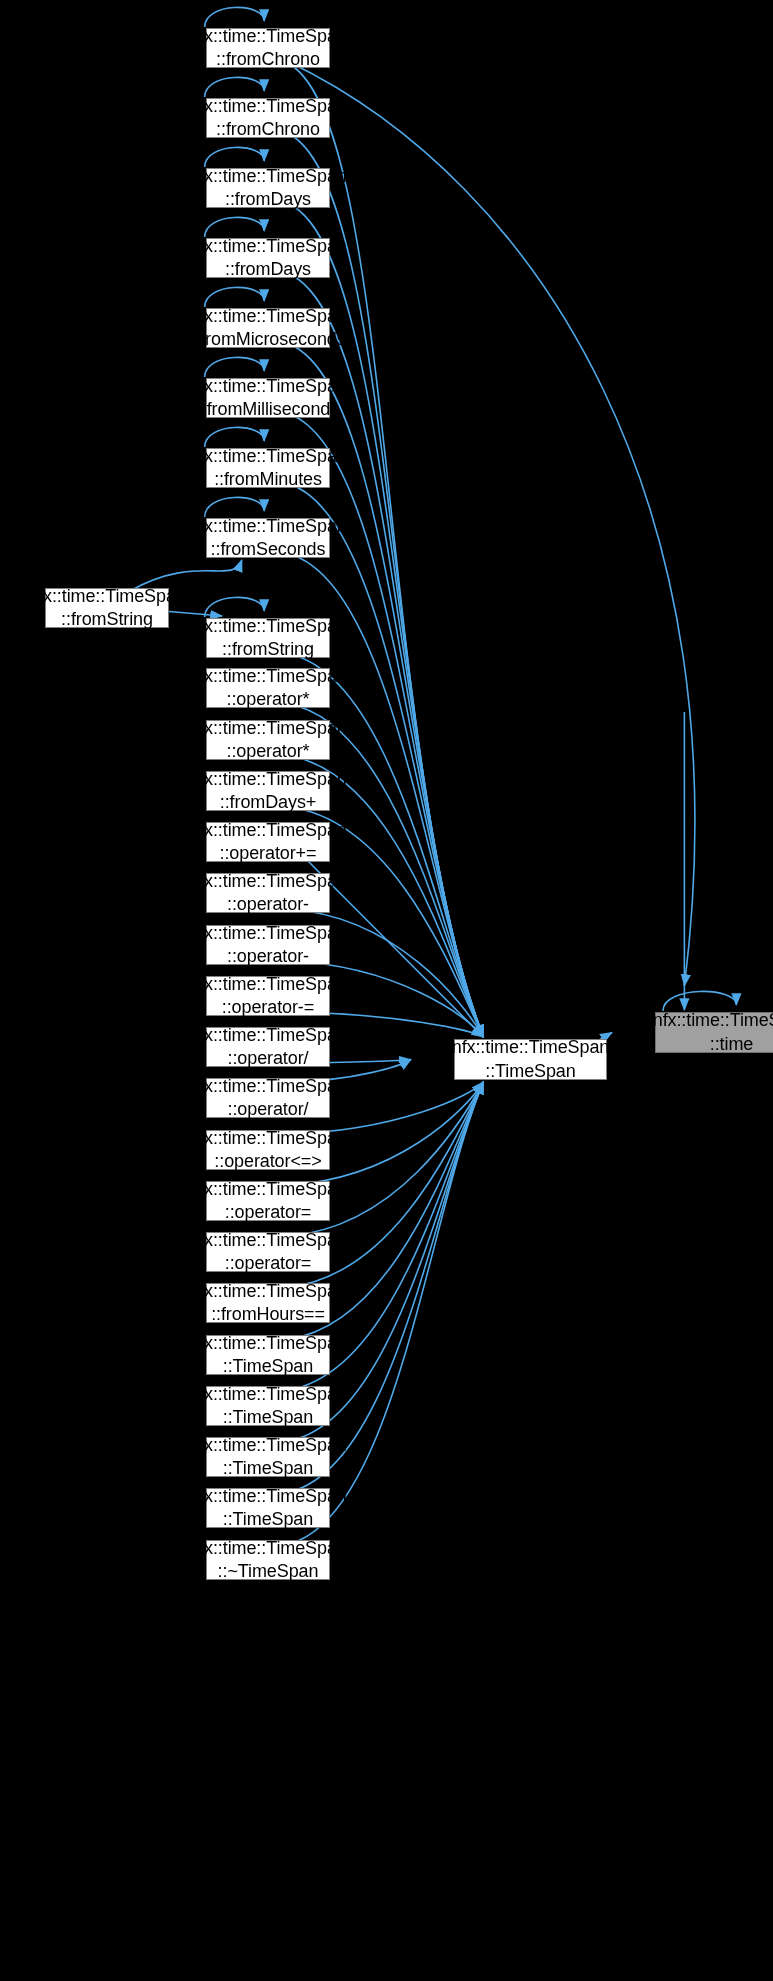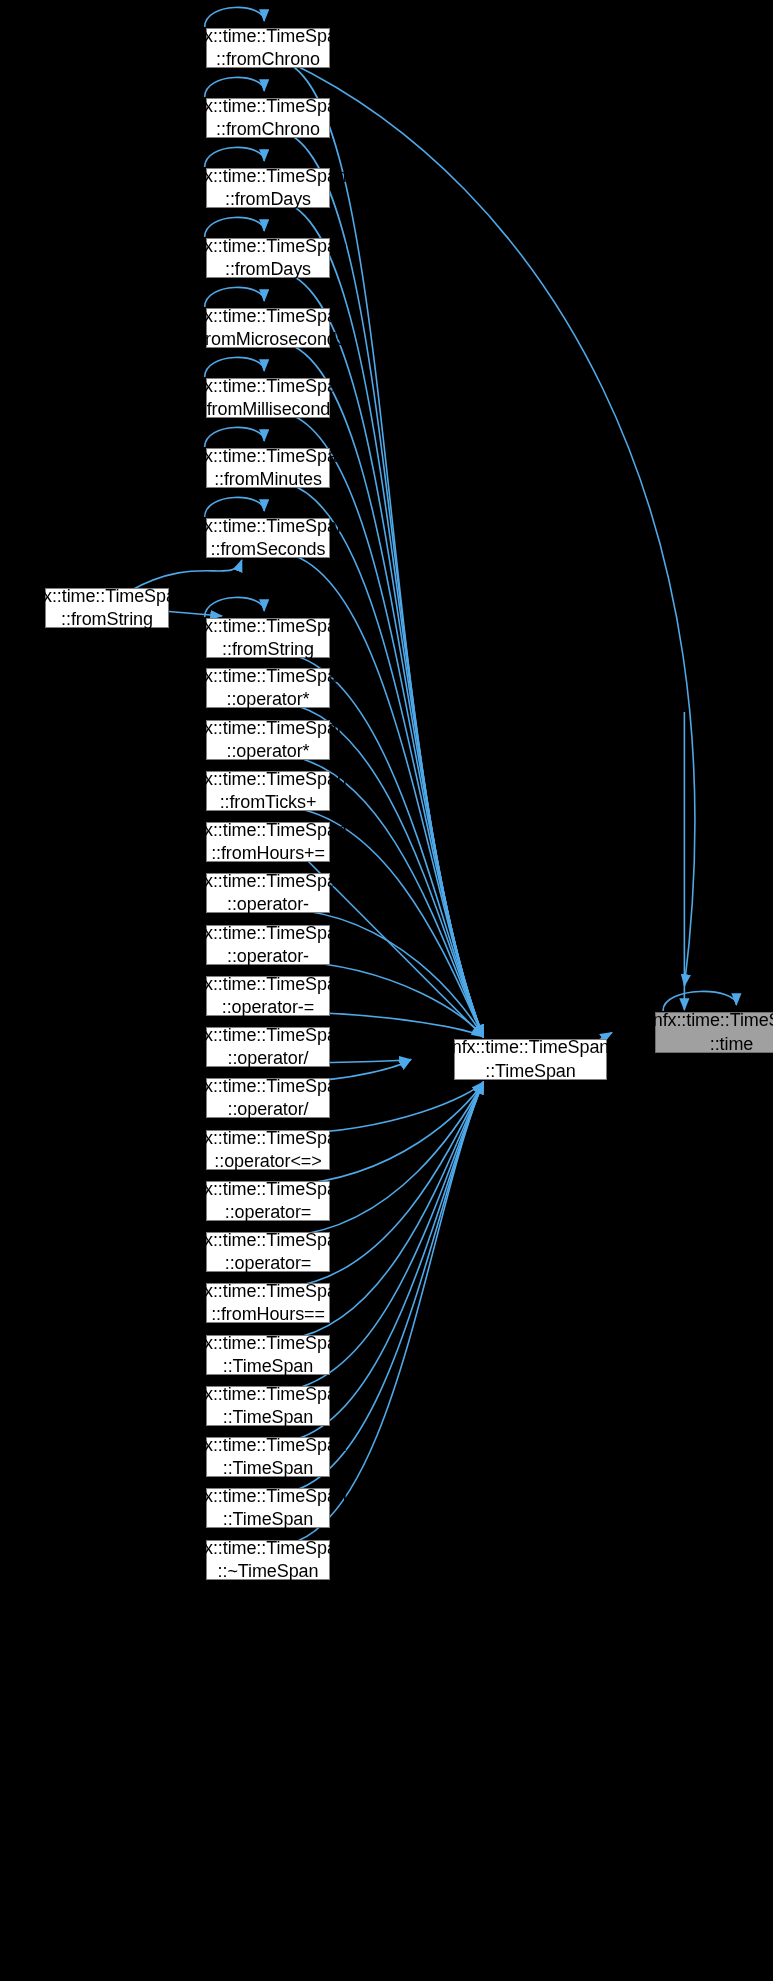--- a/index.html
+++ b/index.html
@@ -113,25 +113,25 @@
       <div class="node" style="left: 165px; top: 668px; width: 124px; height: 40px;">
         <span class="l1">nfx::time::TimeSpan</span>
         <span class="l2">::operator*</span>
       </div>
       <div class="node" style="left: 165px; top: 720px; width: 124px; height: 40px;">
         <span class="l1">nfx::time::TimeSpan</span>
         <span class="l2">::operator*</span>
       </div>
       <div class="node" style="left: 165px; top: 771px; width: 124px; height: 40px;">
         <span class="l1">nfx::time::TimeSpan</span>
-        <span class="l2">::fromTicks+</span>
+        <span class="l2">::fromDays+</span>
       </div>
       <div class="node" style="left: 165px; top: 822px; width: 124px; height: 40px;">
         <span class="l1">nfx::time::TimeSpan</span>
-        <span class="l2">::fromHours+=</span>
+        <span class="l2">::operator+=</span>
       </div>
       <div class="node" style="left: 165px; top: 873px; width: 124px; height: 40px;">
         <span class="l1">nfx::time::TimeSpan</span>
         <span class="l2">::operator-</span>
       </div>
       <div class="node" style="left: 165px; top: 925px; width: 124px; height: 40px;">
         <span class="l1">nfx::time::TimeSpan</span>
         <span class="l2">::operator-</span>
       </div>
       <div class="node" style="left: 165px; top: 976px; width: 124px; height: 40px;">

